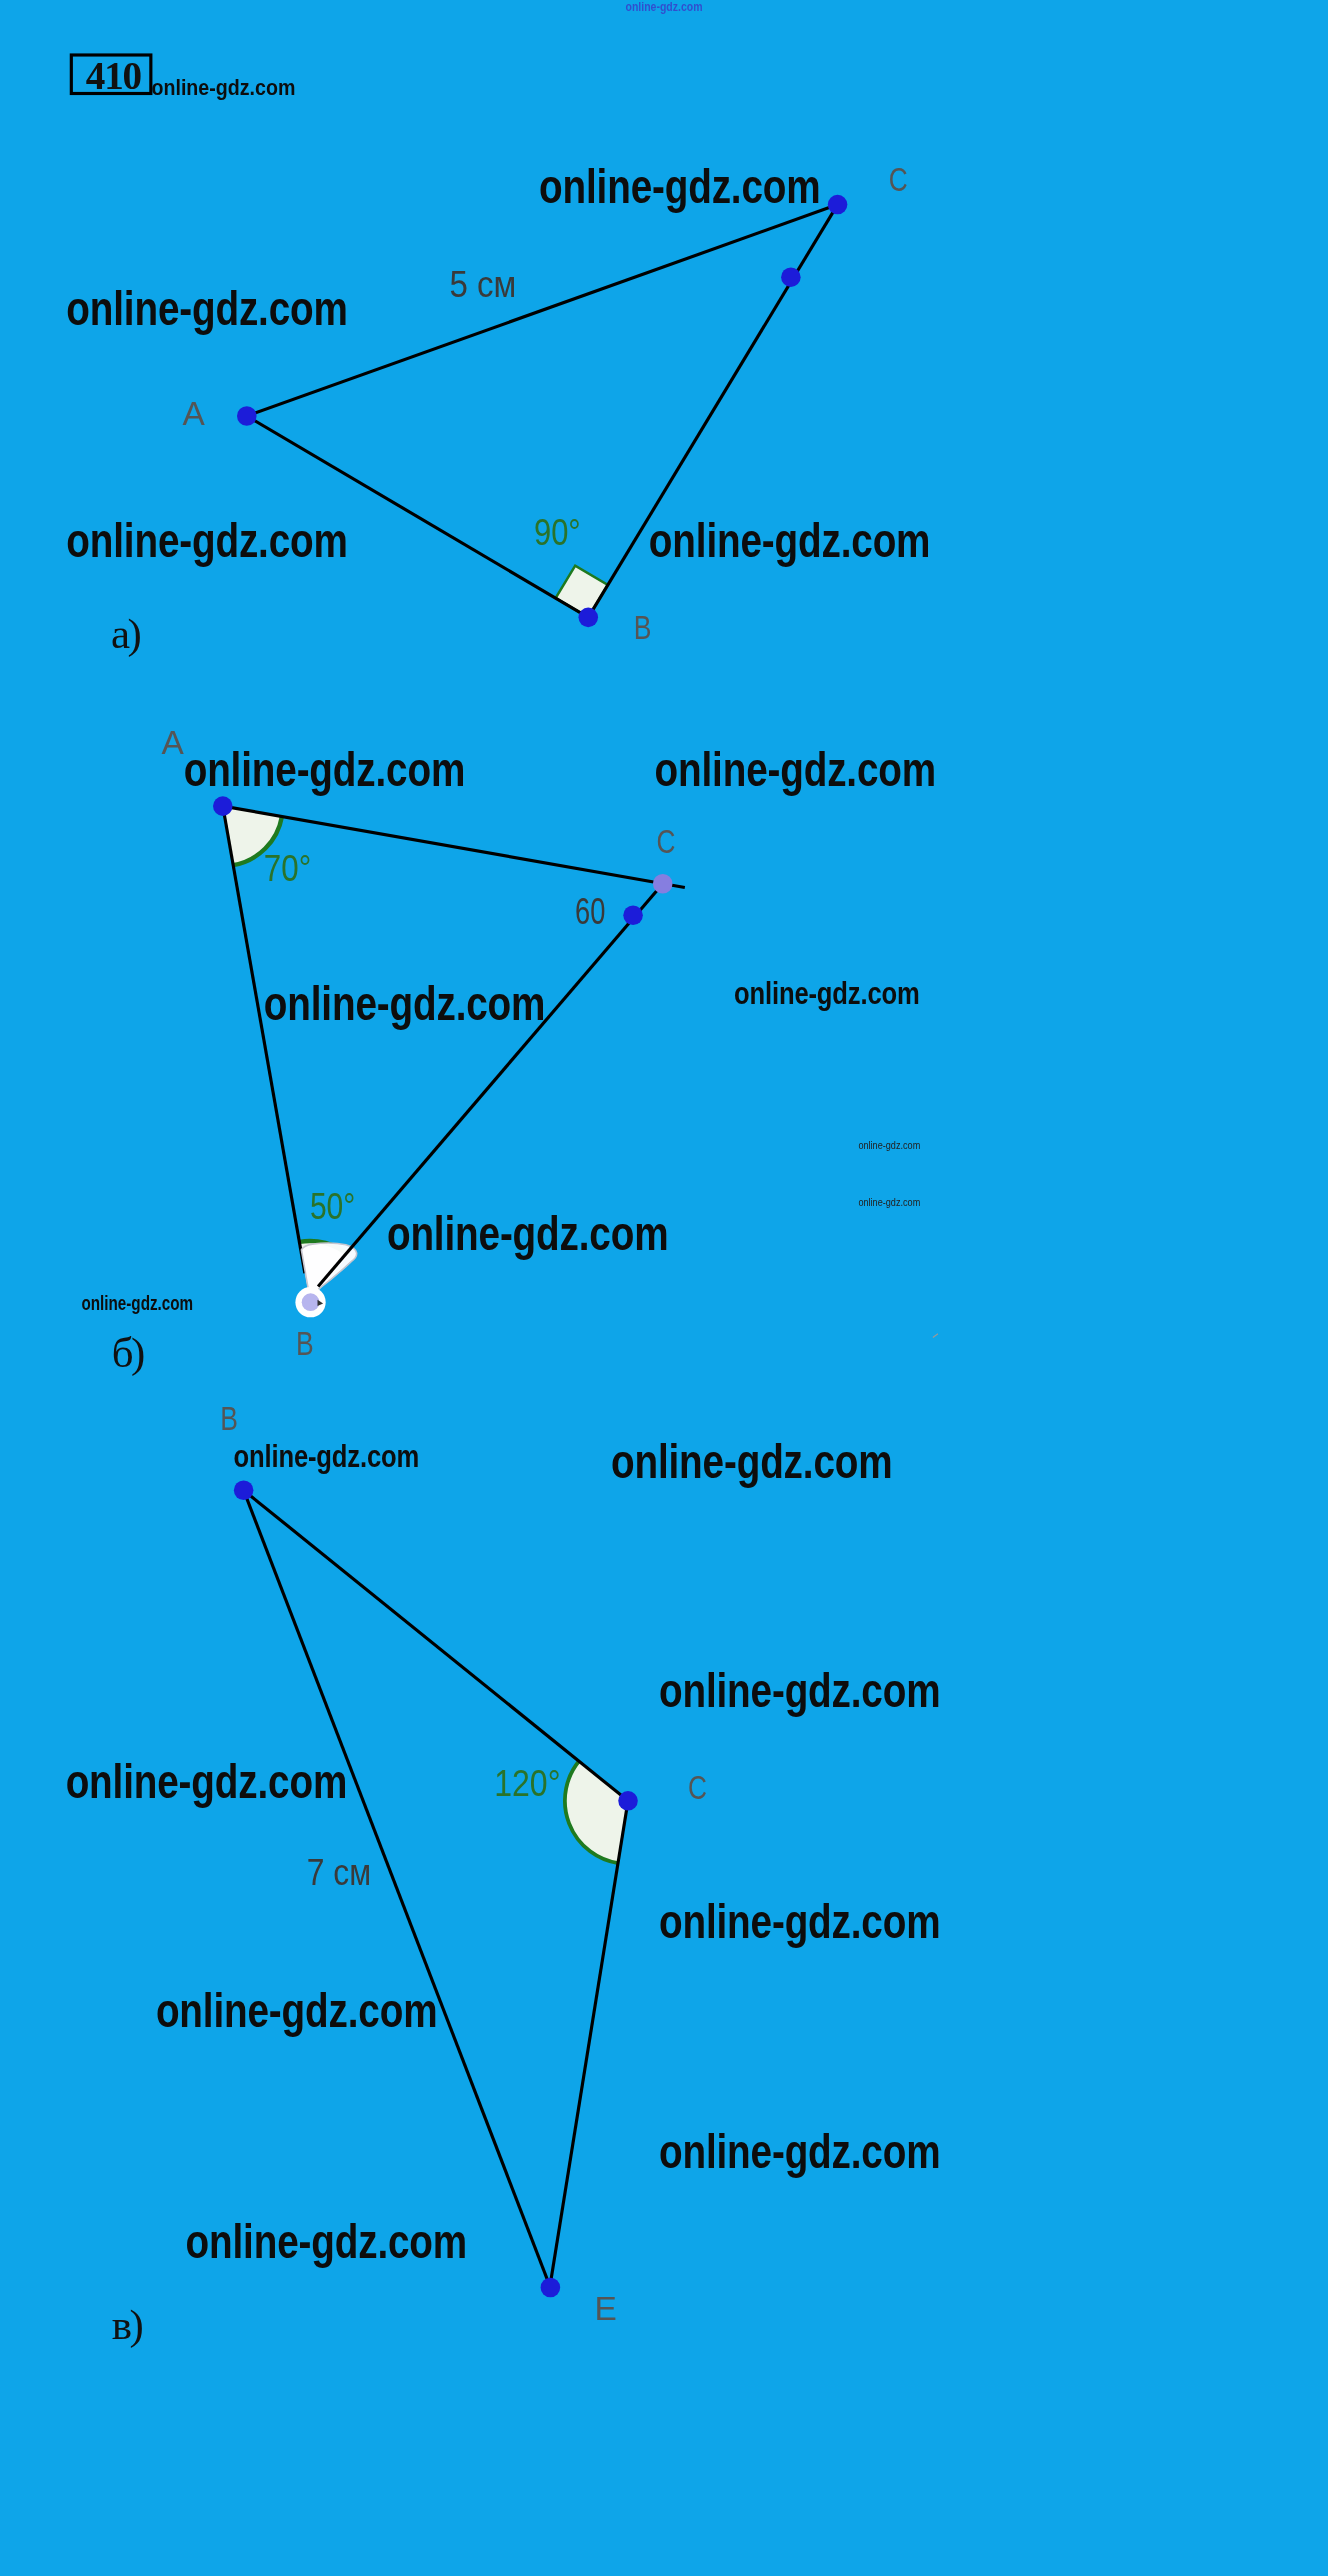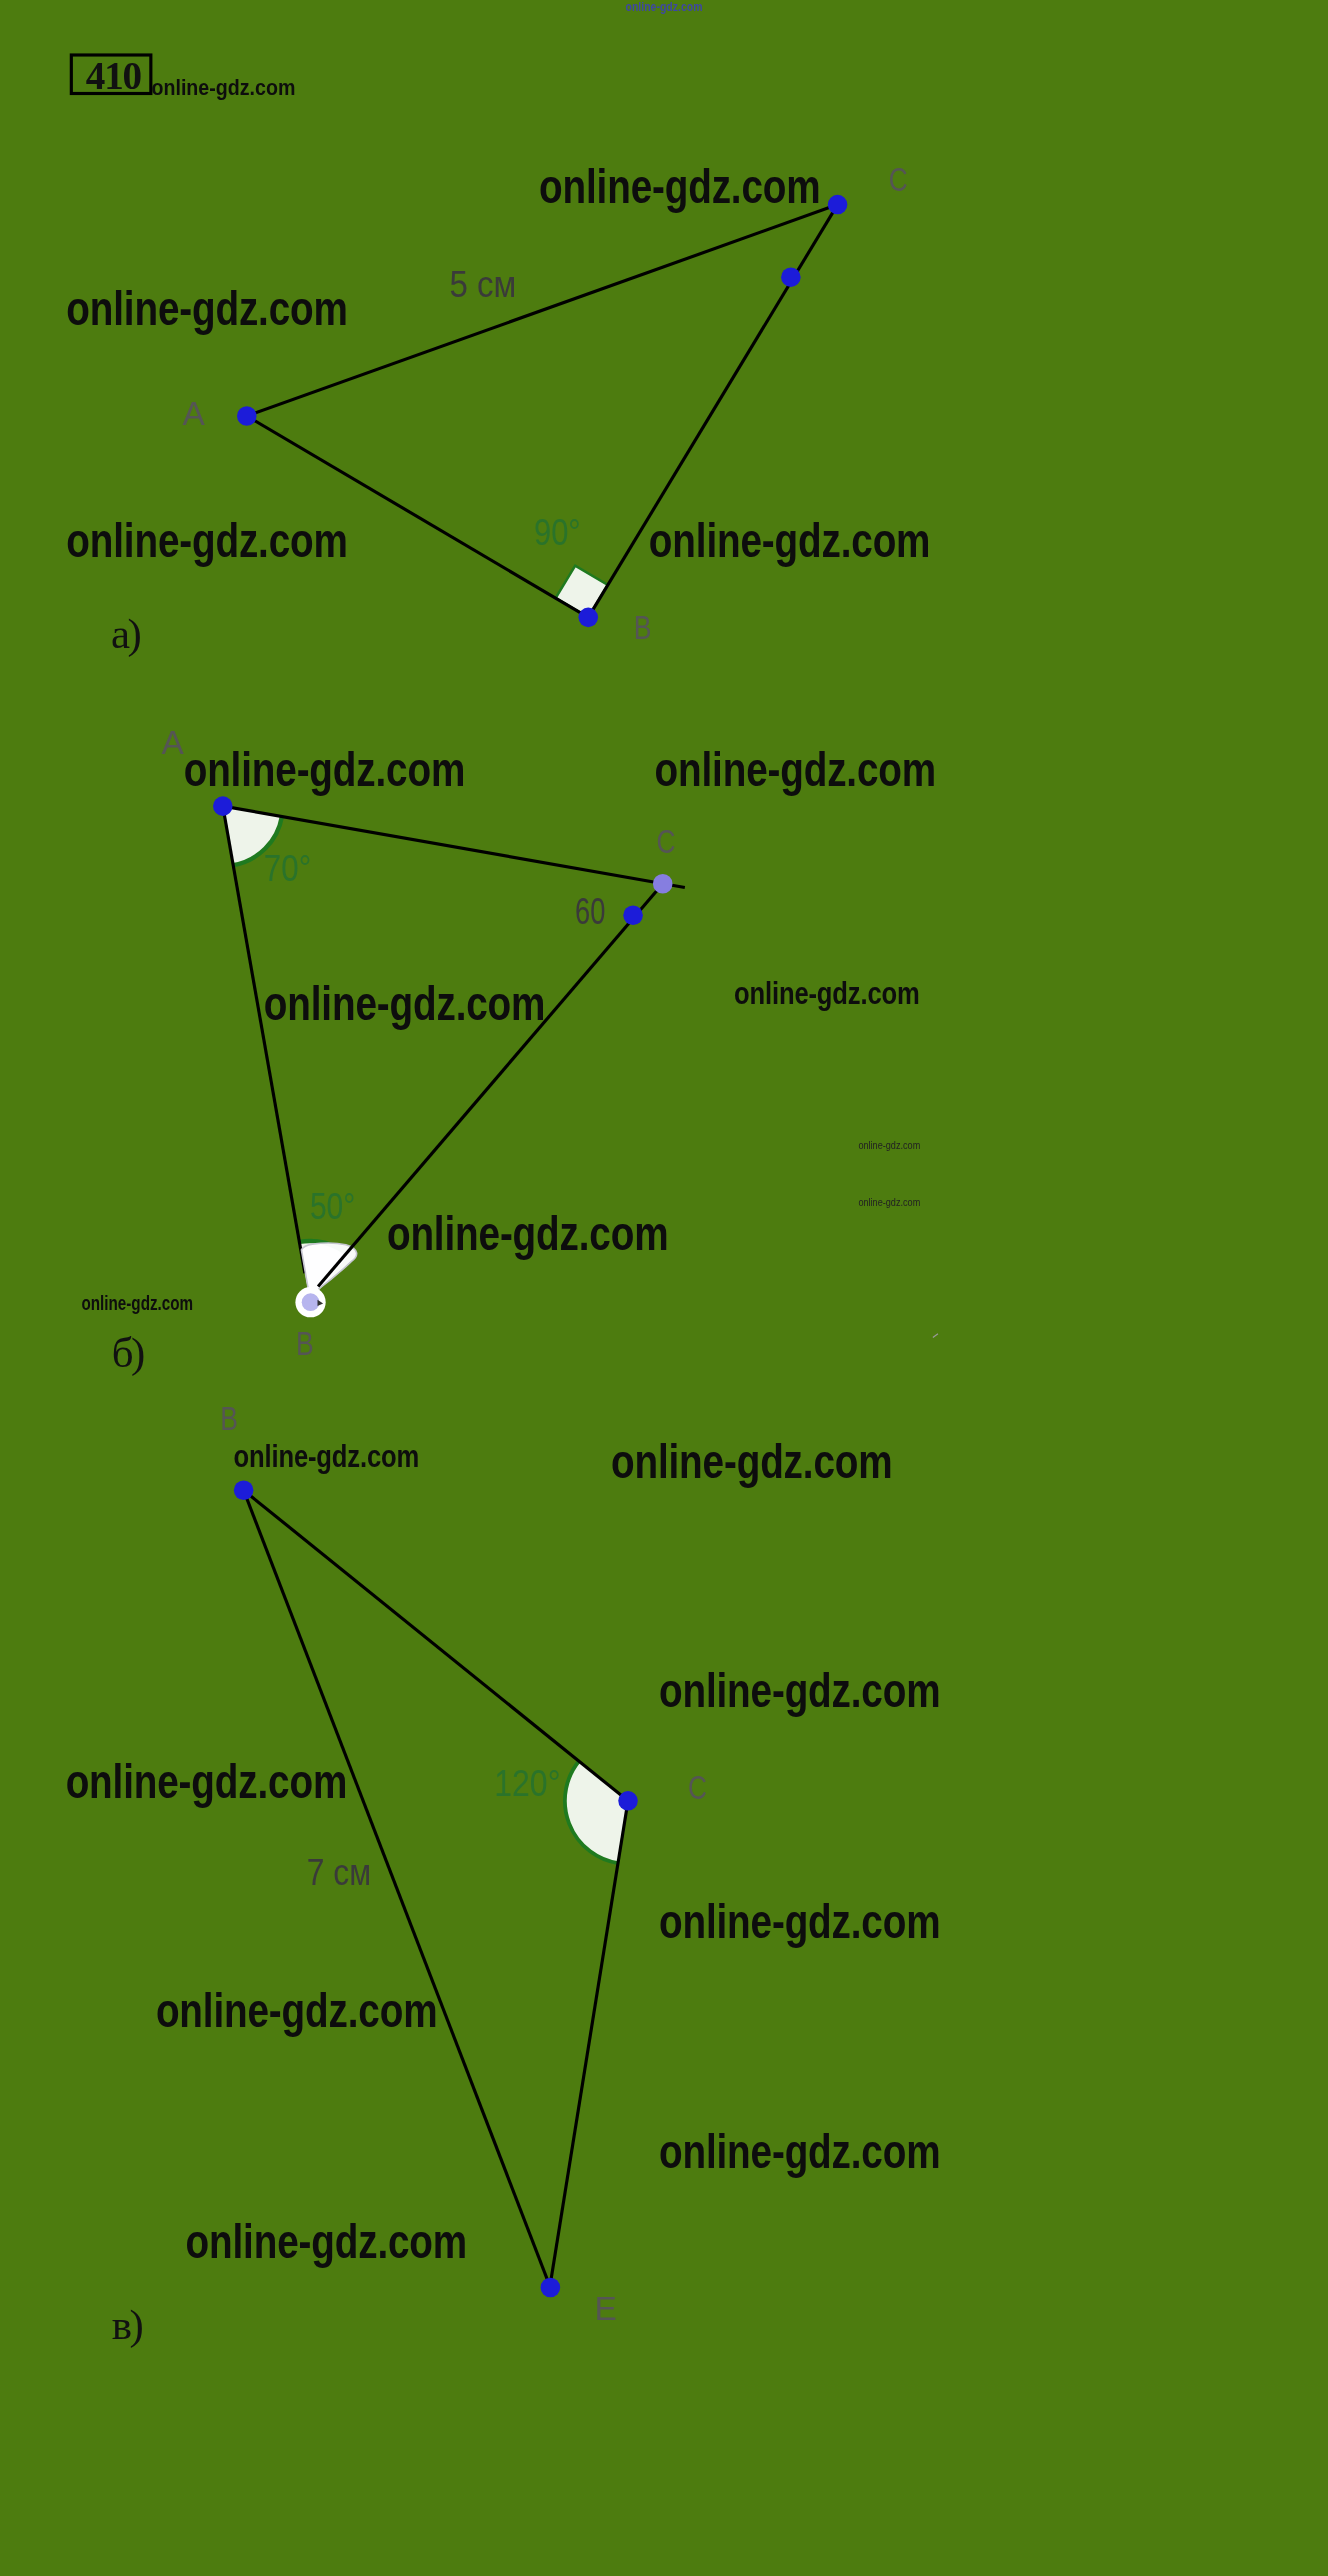--- a/index.html
+++ b/index.html
@@ -1,16 +1,16 @@
 <!DOCTYPE html>
 <html style="font-size:10px"><head>
 <meta charset="utf-8">
 <style>
   html,body{margin:0;padding:0;background:#ffffff;}
-  .page{position:relative;width:1328px;height:2576px;background:#4d7c0f;overflow:hidden;}
+  .page{position:relative;width:1328px;height:2576px;background:#0ea5e9;overflow:hidden;}
   svg{position:absolute;left:0;top:0;}
   text{font-family:"Liberation Sans",sans-serif;-webkit-font-smoothing:antialiased;}
   .wm{font-weight:700;fill:#0d0d0d;letter-spacing:-0.3px;}
   .lbl{fill:#555555;font-size:53px;}
   .meas{fill:#3a3a3a;font-size:58px;}
   .grn{fill:#2a732a;font-size:58px;}
   .ser{font-family:"Liberation Serif",serif;fill:#111;}
 </style>
 </head>
 <body>

